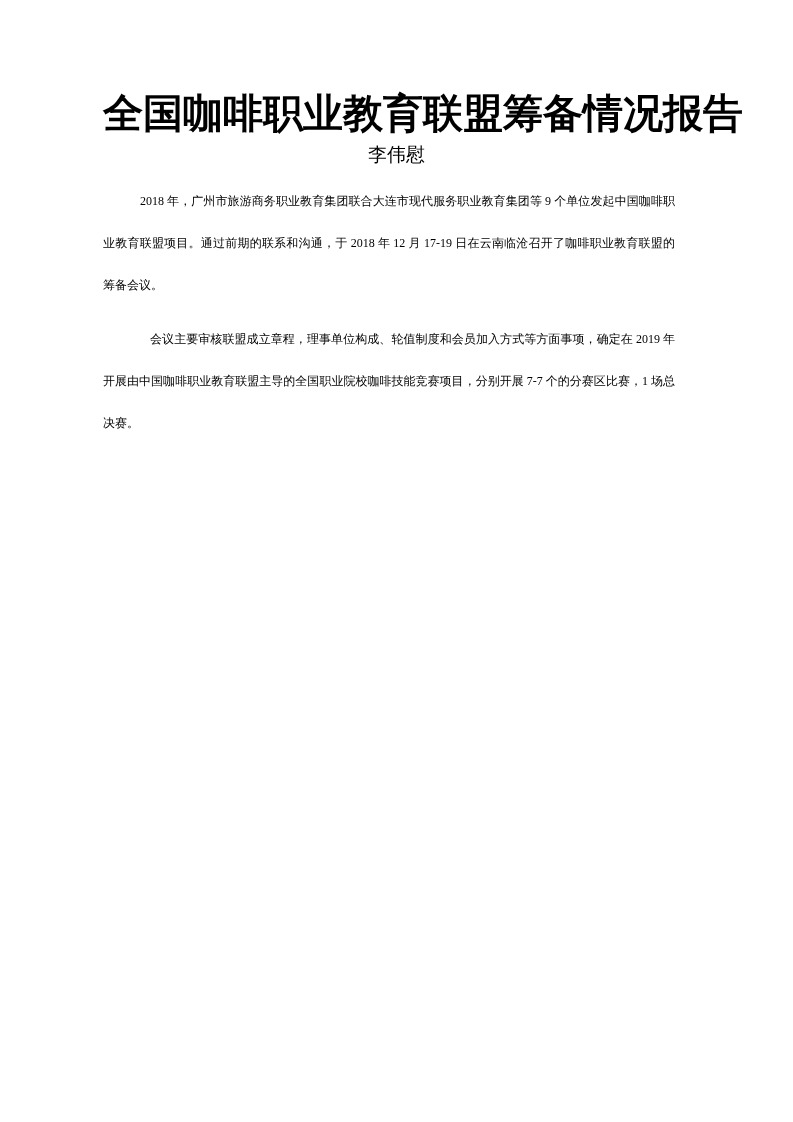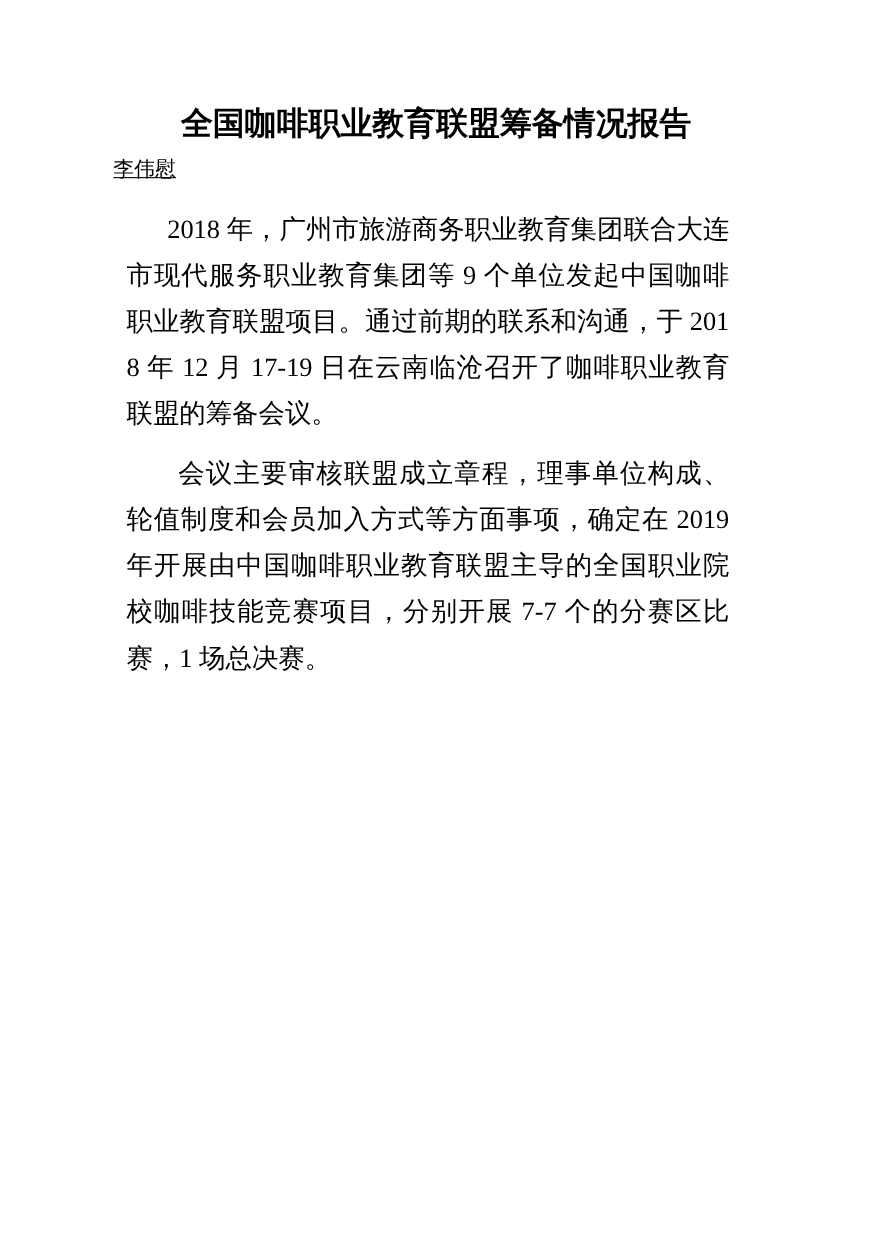--- a/index.html
+++ b/index.html
@@ -15,38 +15,38 @@
     color: #000000;
     overflow: hidden;
     box-sizing: border-box;
     padding: 92px 103px 0 103px;
     font-family: "Liberation Serif", "DejaVu Serif", serif;
   }
   .doc-title {
     margin: 0;
     font-family: "Liberation Sans", "DejaVu Sans", sans-serif;
     font-weight: 700;
-    font-size: 29px;
+    font-size: 40px;
     line-height: 42px;
     text-align: center;
     letter-spacing: 0;
     white-space: nowrap;
   }
   .doc-author {
     margin: 0 0 4px 0;
     font-size: 19px;
     line-height: 42px;
-    text-decoration: underline;
+    text-align: center;
   }
   .body-text {
     width: 572px;
   }
   .body-text p {
-    margin: 12px;
-    font-size: 24px;
+    margin: 0;
+    font-size: 12px;
     line-height: 42px;
     text-align: justify;
     text-justify: inter-character;
     text-indent: 47px;
     word-break: break-all;
   }
   .body-text p.first-para {
     text-indent: 37px;
     margin-bottom: 12px;
   }

